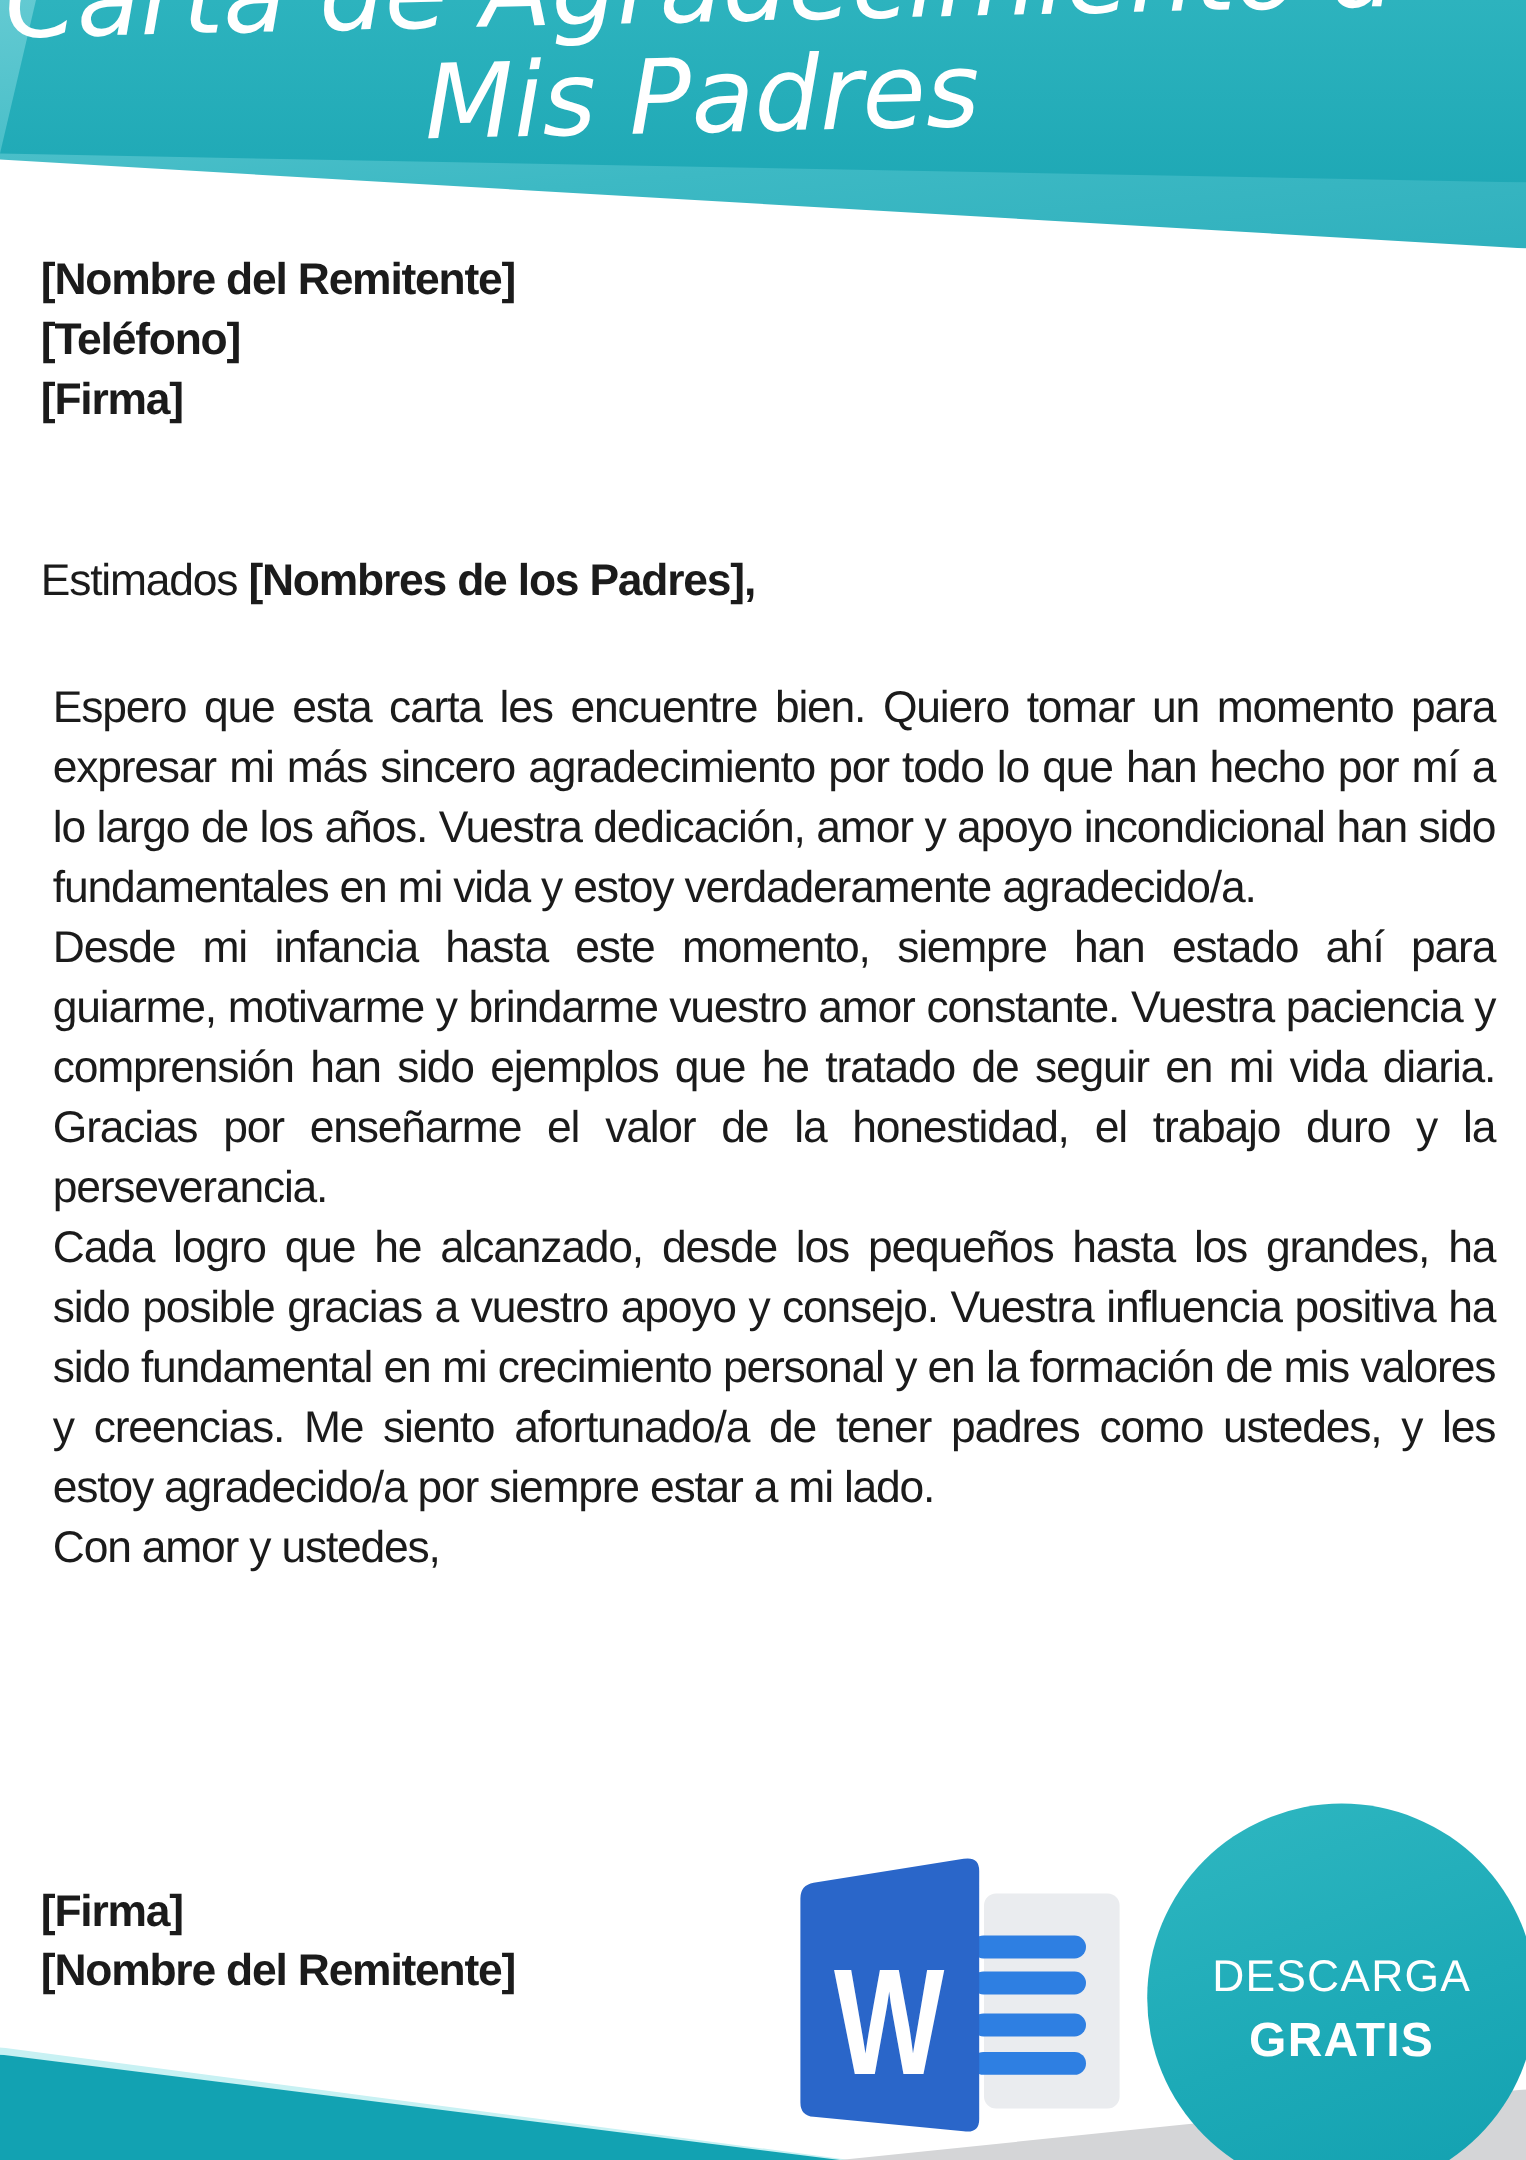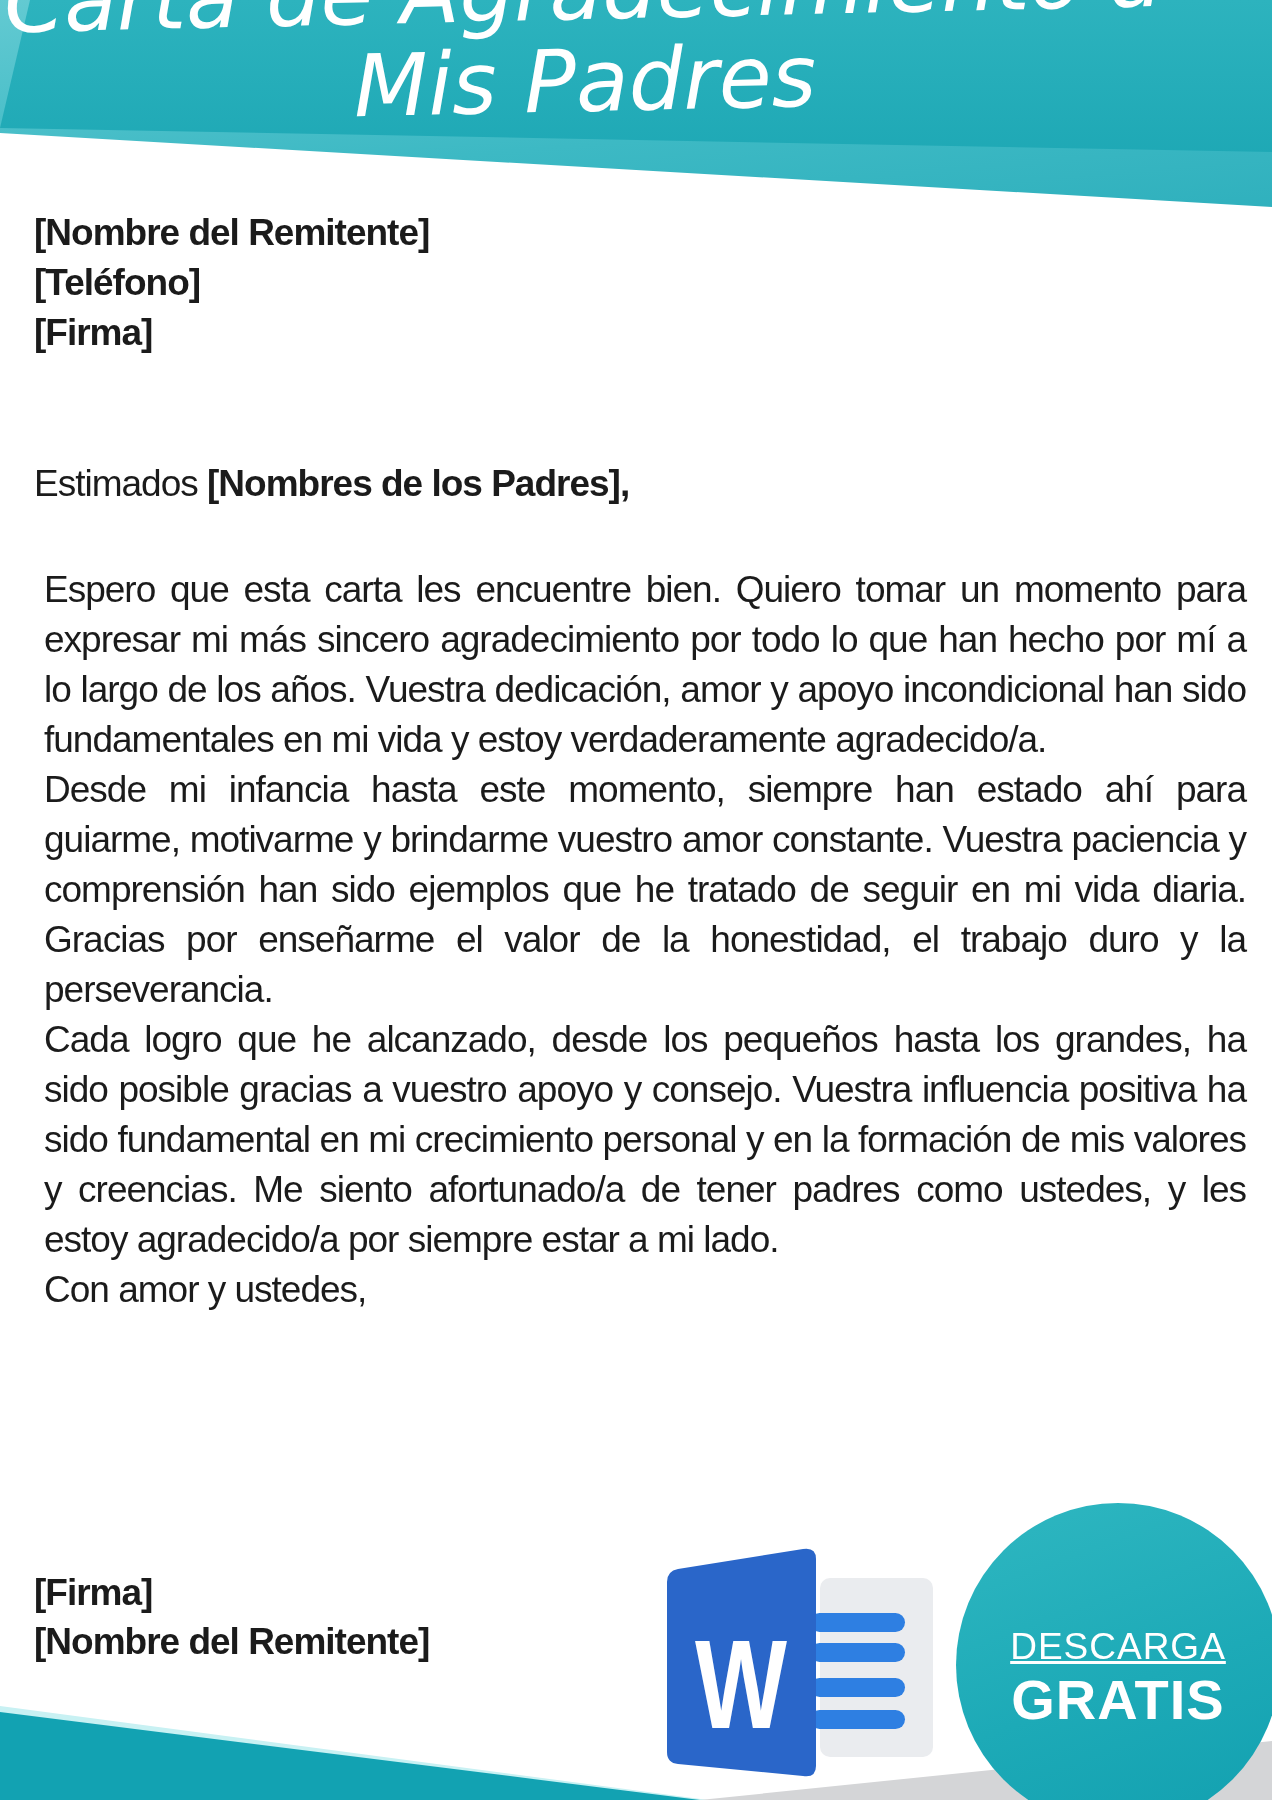--- a/index.html
+++ b/index.html
@@ -59,22 +59,22 @@
     background:#d4d5d7;clip-path:polygon(0 100%,100% 0,100% 100%);
   }
   .word-icon{position:absolute;left:640px;top:1540px;width:320px;height:260px;}
   .badge{
     position:absolute;left:956px;top:1503px;width:324px;height:324px;
     border-radius:50%;
     background:linear-gradient(160deg,#2fb7c1 0%,#1daab7 55%,#12a0b0 100%);
     display:flex;flex-direction:column;align-items:center;
     padding-top:122px;box-sizing:border-box;color:#ffffff;cursor:pointer;
   }
-  .badge-line1{font-size:37px;font-weight:400;letter-spacing:1px;line-height:44px;text-decoration:underline;}
-  .badge-line2{font-size:56px;font-weight:700;letter-spacing:1px;line-height:62px;}
+  .badge-line1{font-size:37px;font-weight:400;letter-spacing:1px;line-height:44px;}
+  .badge-line2{font-size:40px;font-weight:700;letter-spacing:1px;line-height:62px;}
 </style>
 </head>
 <body>
 
 <div class="page">
 
   <div class="banner-light"></div>
   <div class="banner-dark"></div>
   <div class="banner-title">
     <div>Carta de Agradecimiento a</div>

